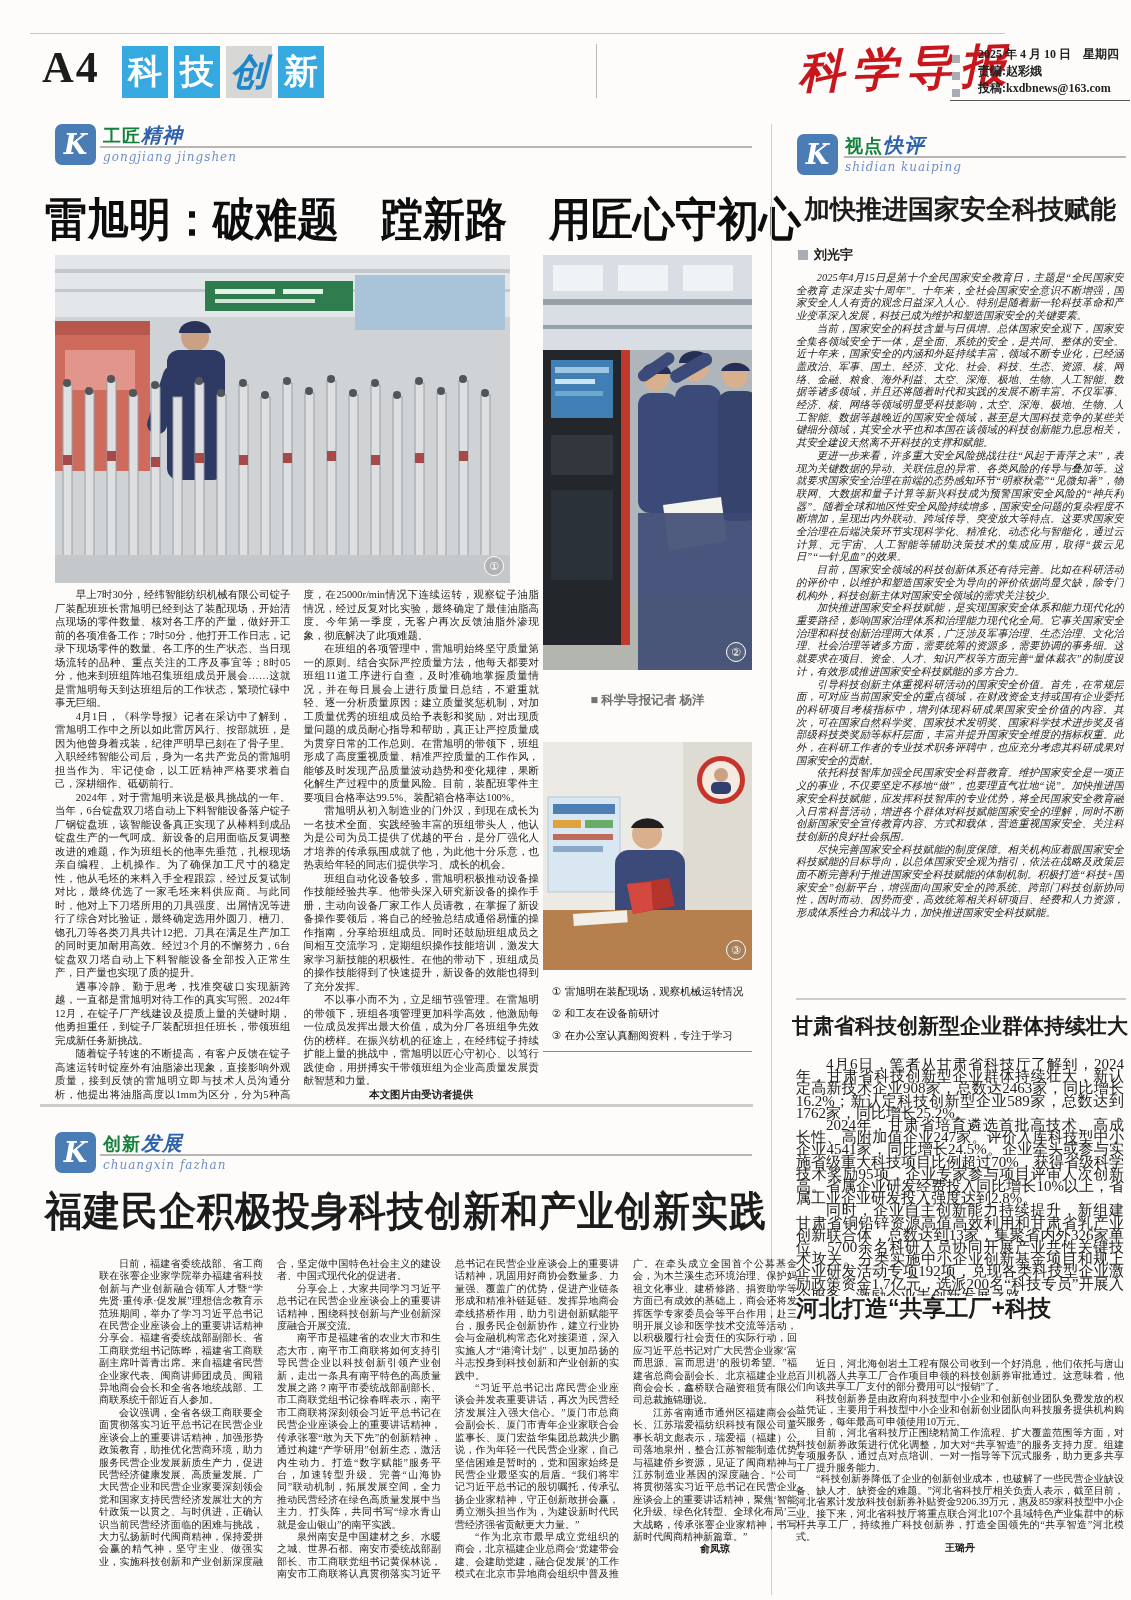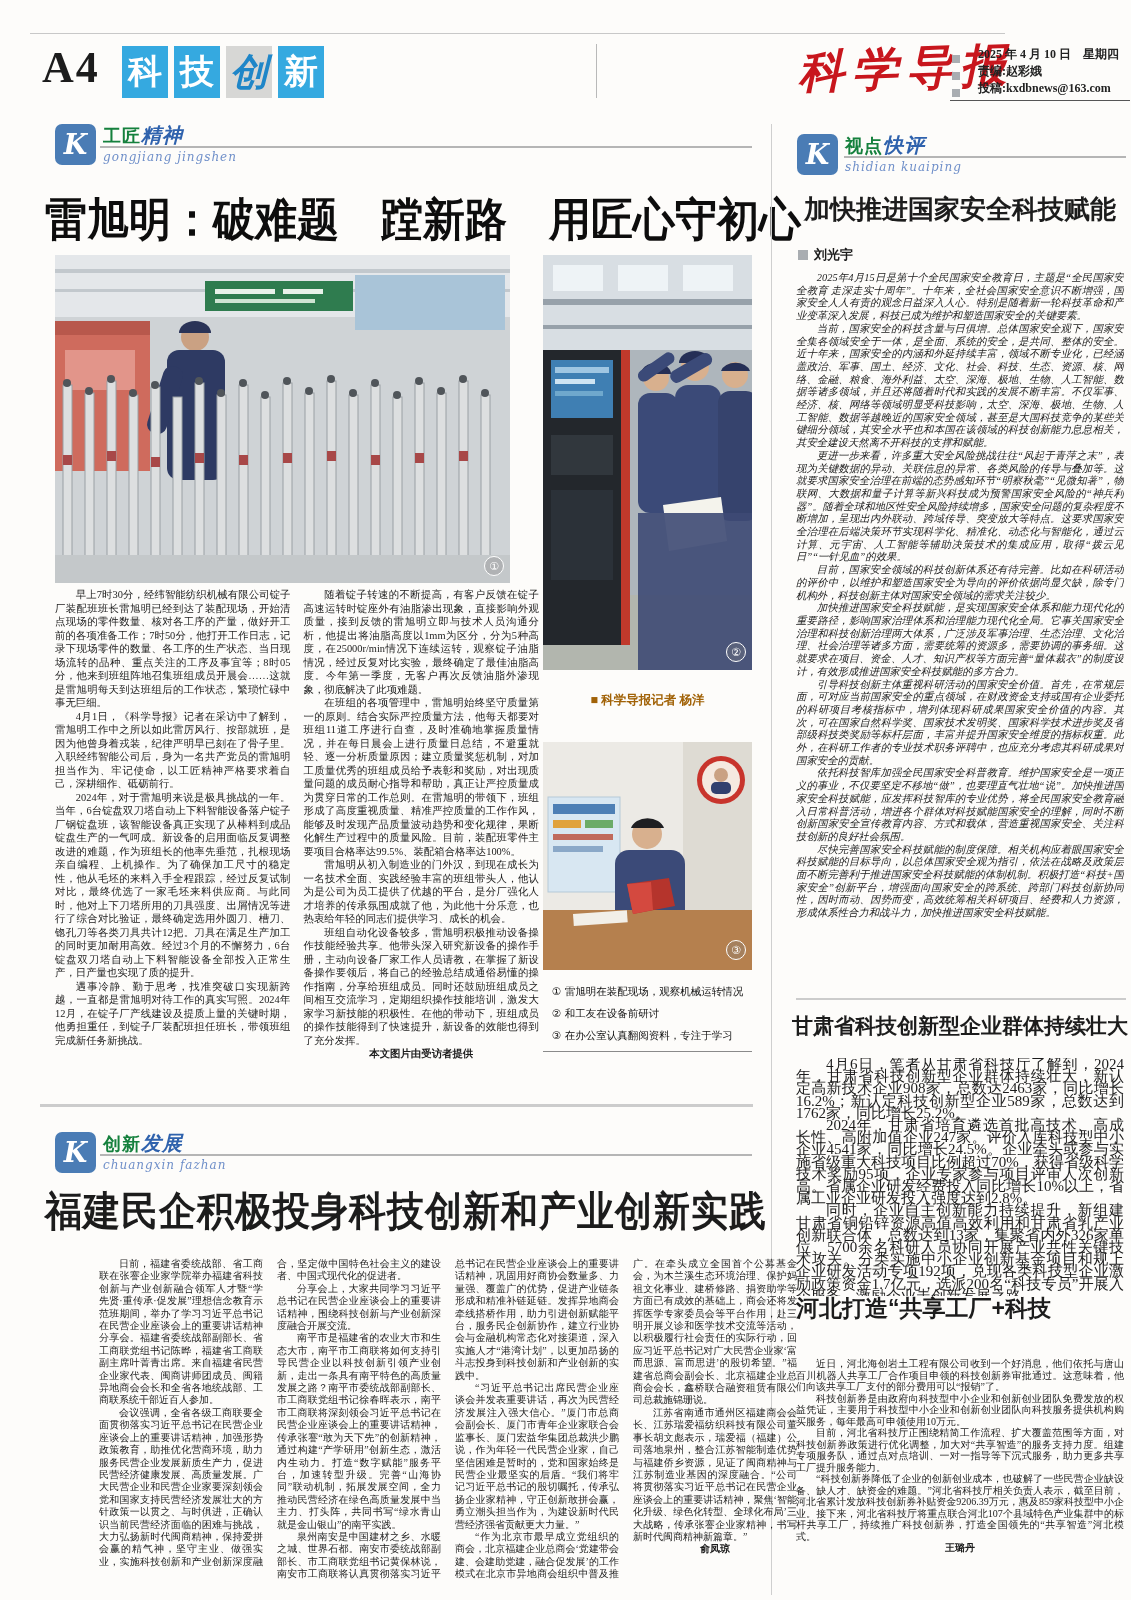--- a/index.html
+++ b/index.html
@@ -49,21 +49,21 @@
               font-size:10.4px;line-height:13.5px;}
   .vp-body{left:796px;top:272px;width:328px;height:702px;font-size:10.4px;line-height:12.7px;
            font-style:italic;color:#222;}
   .gs-body{left:796px;top:1058px;width:328px;height:238px;font-size:15px;line-height:12.2px;}
   .hb-body{left:796px;top:1358px;width:328px;height:220px;font-size:10px;line-height:11.5px;}
   .inn-body{left:55px;top:1258px;width:698px;height:337px;column-count:4;column-gap:14px;
             font-size:10px;line-height:12.4px;margin-left:44px;}
   .flow p.tail{text-indent:0;text-align:center;font-weight:bold;}
 
   .byline-strip{position:absolute;left:543px;top:692px;width:209px;text-align:center;
-                font-weight:bold;font-size:12.5px;color:#a16207;}
+                font-weight:bold;font-size:12.5px;color:#737373;}
   .vp-author{position:absolute;left:798px;top:246px;display:flex;align-items:center;gap:6px;
              font-weight:bold;font-size:13px;}
 
   
   .captions{position:absolute;left:552px;top:980px;width:200px;font-size:10.5px;line-height:22px;
             font-family:"DejaVu Sans","Liberation Serif",sans-serif;color:#111;}
   .caption-line{white-space:nowrap;overflow:hidden;}
 
   
   .photo{position:absolute;overflow:hidden;background:#b9bec2;}
@@ -265,20 +265,21 @@
 
   <div class="flow craft-body">
     <p class="">早上7时30分，经纬智能纺织机械有限公司锭子厂装配班班长雷旭明已经到达了装配现场，开始清点现场的零件数量、核对各工序的产量，做好开工前的各项准备工作；7时50分，他打开工作日志，记录下现场零件的数量、各工序的生产状态、当日现场流转的品种、重点关注的工序及事宜等；8时05分，他来到班组阵地召集班组成员开晨会……这就是雷旭明每天到达班组后的工作状态，繁琐忙碌中事无巨细。</p>
       <p class="">4月1日，《科学导报》记者在采访中了解到，雷旭明工作中之所以如此雷厉风行、按部就班，是因为他曾身着戎装，纪律严明早已刻在了骨子里。入职经纬智能公司后，身为一名共产党员的雷旭明担当作为、牢记使命，以工匠精神严格要求着自己，深耕细作、砥砺前行。</p>
       <p class="">2024年，对于雷旭明来说是极具挑战的一年。当年，6台锭盘双刀塔自动上下料智能设备落户锭子厂钢锭盘班，该智能设备真正实现了从棒料到成品锭盘生产的一气呵成。新设备的启用面临反复调整改进的难题，作为班组长的他率先垂范，扎根现场亲自编程、上机操作。为了确保加工尺寸的稳定性，他从毛坯的来料入手全程跟踪，经过反复试制对比，最终优选了一家毛坯来料供应商。与此同时，他对上下刀塔所用的刀具强度、出屑情况等进行了综合对比验证，最终确定选用外圆刀、槽刀、锪孔刀等各类刀具共计12把。刀具在满足生产加工的同时更加耐用高效。经过3个月的不懈努力，6台锭盘双刀塔自动上下料智能设备全部投入正常生产，日产量也实现了质的提升。</p>
       <p class="">遇事冷静、勤于思考，找准突破口实现新跨越，一直都是雷旭明对待工作的真实写照。2024年12月，在锭子厂产线建设及提质上量的关键时期，他勇担重任，到锭子厂装配班担任班长，带领班组完成新任务新挑战。</p>
       <p class="">随着锭子转速的不断提高，有客户反馈在锭子高速运转时锭座外有油脂渗出现象，直接影响外观质量，接到反馈的雷旭明立即与技术人员沟通分析，他提出将油脂高度以1mm为区分，分为5种高度，在25000r/min情况下连续运转，观察锭子油脂情况，经过反复对比实验，最终确定了最佳油脂高度。今年第一季度，无客户再次反馈油脂外渗现象，彻底解决了此项难题。</p>
       <p class="">在班组的各项管理中，雷旭明始终坚守质量第一的原则。结合实际严控质量方法，他每天都要对班组11道工序进行自查，及时准确地掌握质量情况，并在每日晨会上进行质量日总结，不避重就轻、逐一分析质量原因；建立质量奖惩机制，对加工质量优秀的班组成员给予表彰和奖励，对出现质量问题的成员耐心指导和帮助，真正让严控质量成为贯穿日常的工作总则。在雷旭明的带领下，班组形成了高度重视质量、精准严控质量的工作作风，能够及时发现产品质量波动趋势和变化规律，果断化解生产过程中的质量风险。目前，装配班零件主要项目合格率达99.5%、装配箱合格率达100%。</p>
       <p class="">雷旭明从初入制造业的门外汉，到现在成长为一名技术全面、实践经验丰富的班组带头人，他认为是公司为员工提供了优越的平台，是分厂强化人才培养的传承氛围成就了他，为此他十分乐意，也热衷给年轻的同志们提供学习、成长的机会。</p>
       <p class="">班组自动化设备较多，雷旭明积极推动设备操作技能经验共享。他带头深入研究新设备的操作手册，主动向设备厂家工作人员请教，在掌握了新设备操作要领后，将自己的经验总结成通俗易懂的操作指南，分享给班组成员。同时还鼓励班组成员之间相互交流学习，定期组织操作技能培训，激发大家学习新技能的积极性。在他的带动下，班组成员的操作技能得到了快速提升，新设备的效能也得到了充分发挥。</p>
+      <p class="">不以事小而不为，立足细节强管理。在雷旭明的带领下，班组各项管理更加科学高效，他激励每一位成员发挥出最大价值，成为分厂各班组争先效仿的榜样。在振兴纺机的征途上，在经纬锭子持续扩能上量的挑战中，雷旭明以匠心守初心、以笃行践使命，用拼搏实干带领班组为企业高质量发展贡献智慧和力量。</p>
       <p class="tail">本文图片由受访者提供</p>
   </div>
 
   <div class="rule" style="left:40px;top:1104px;width:713px;height:3px;background:#cccccc;"></div>
 
   <div class="rule" style="left:771px;top:124px;width:1px;height:1471px;background:#cfcfcf;"></div>
 
   <div class="kbadge" style="left:797px;top:134px;">
     <div class="ksq">K</div>
     <div class="kname">

